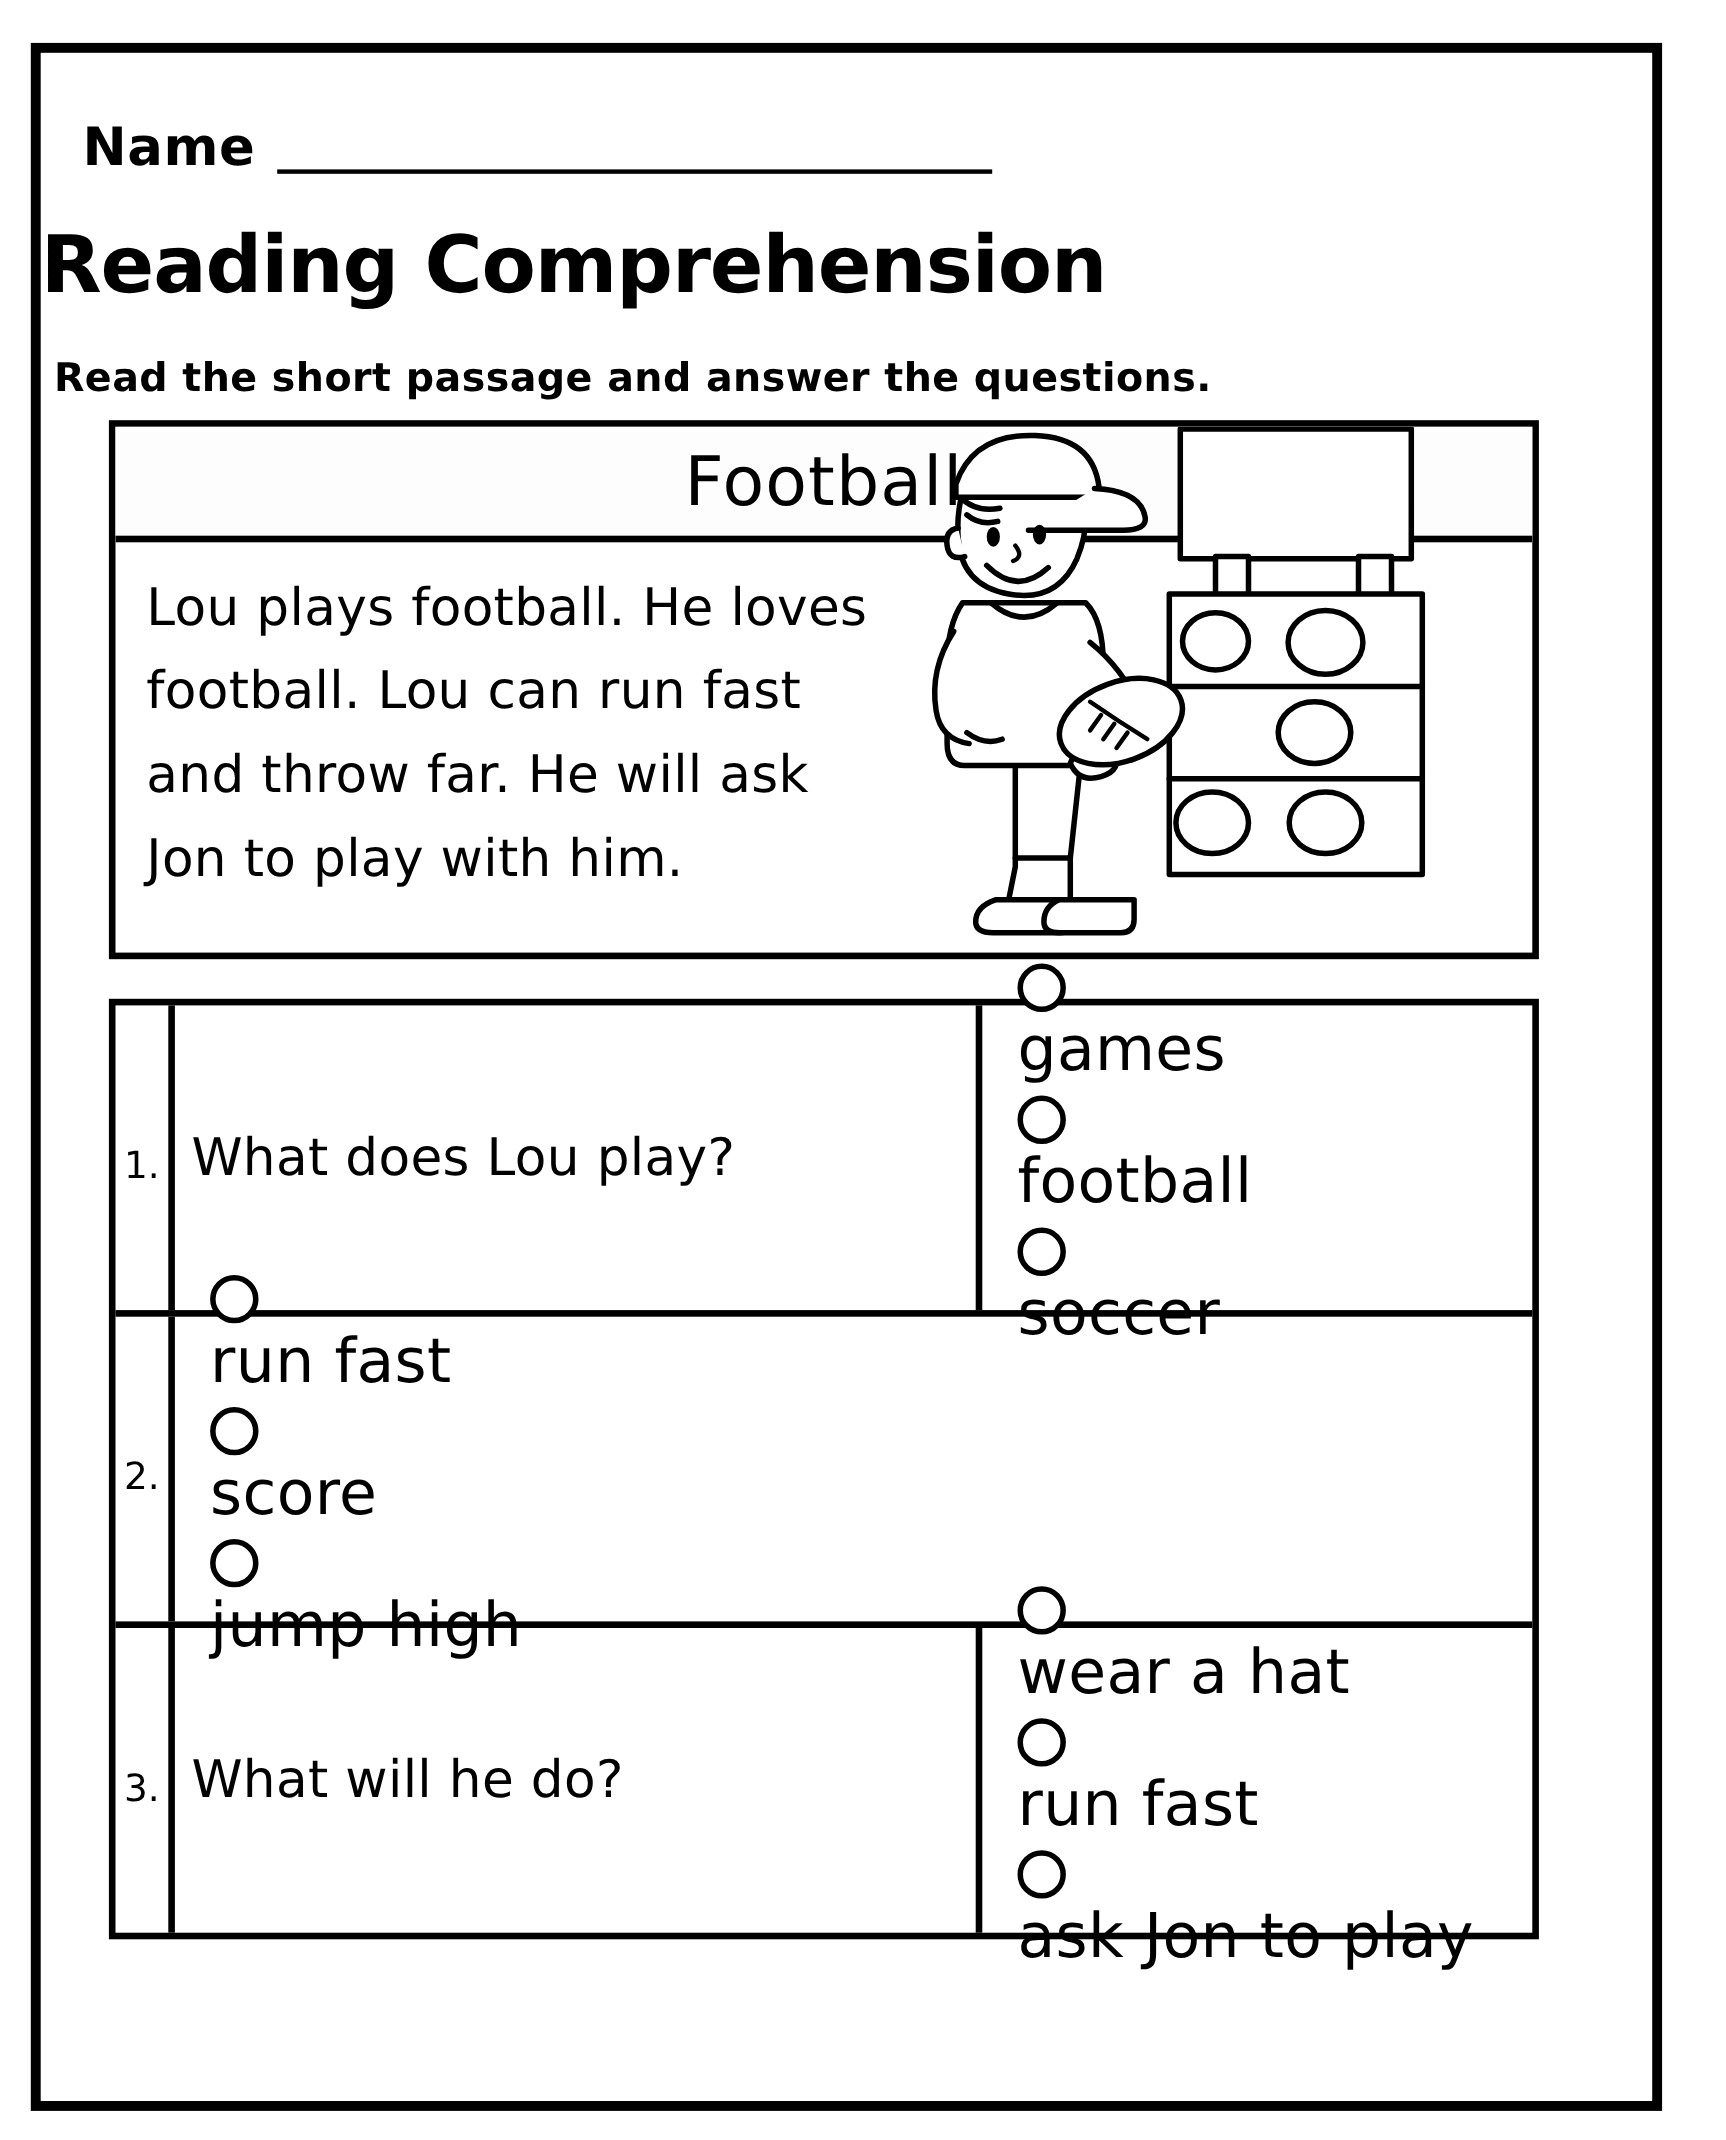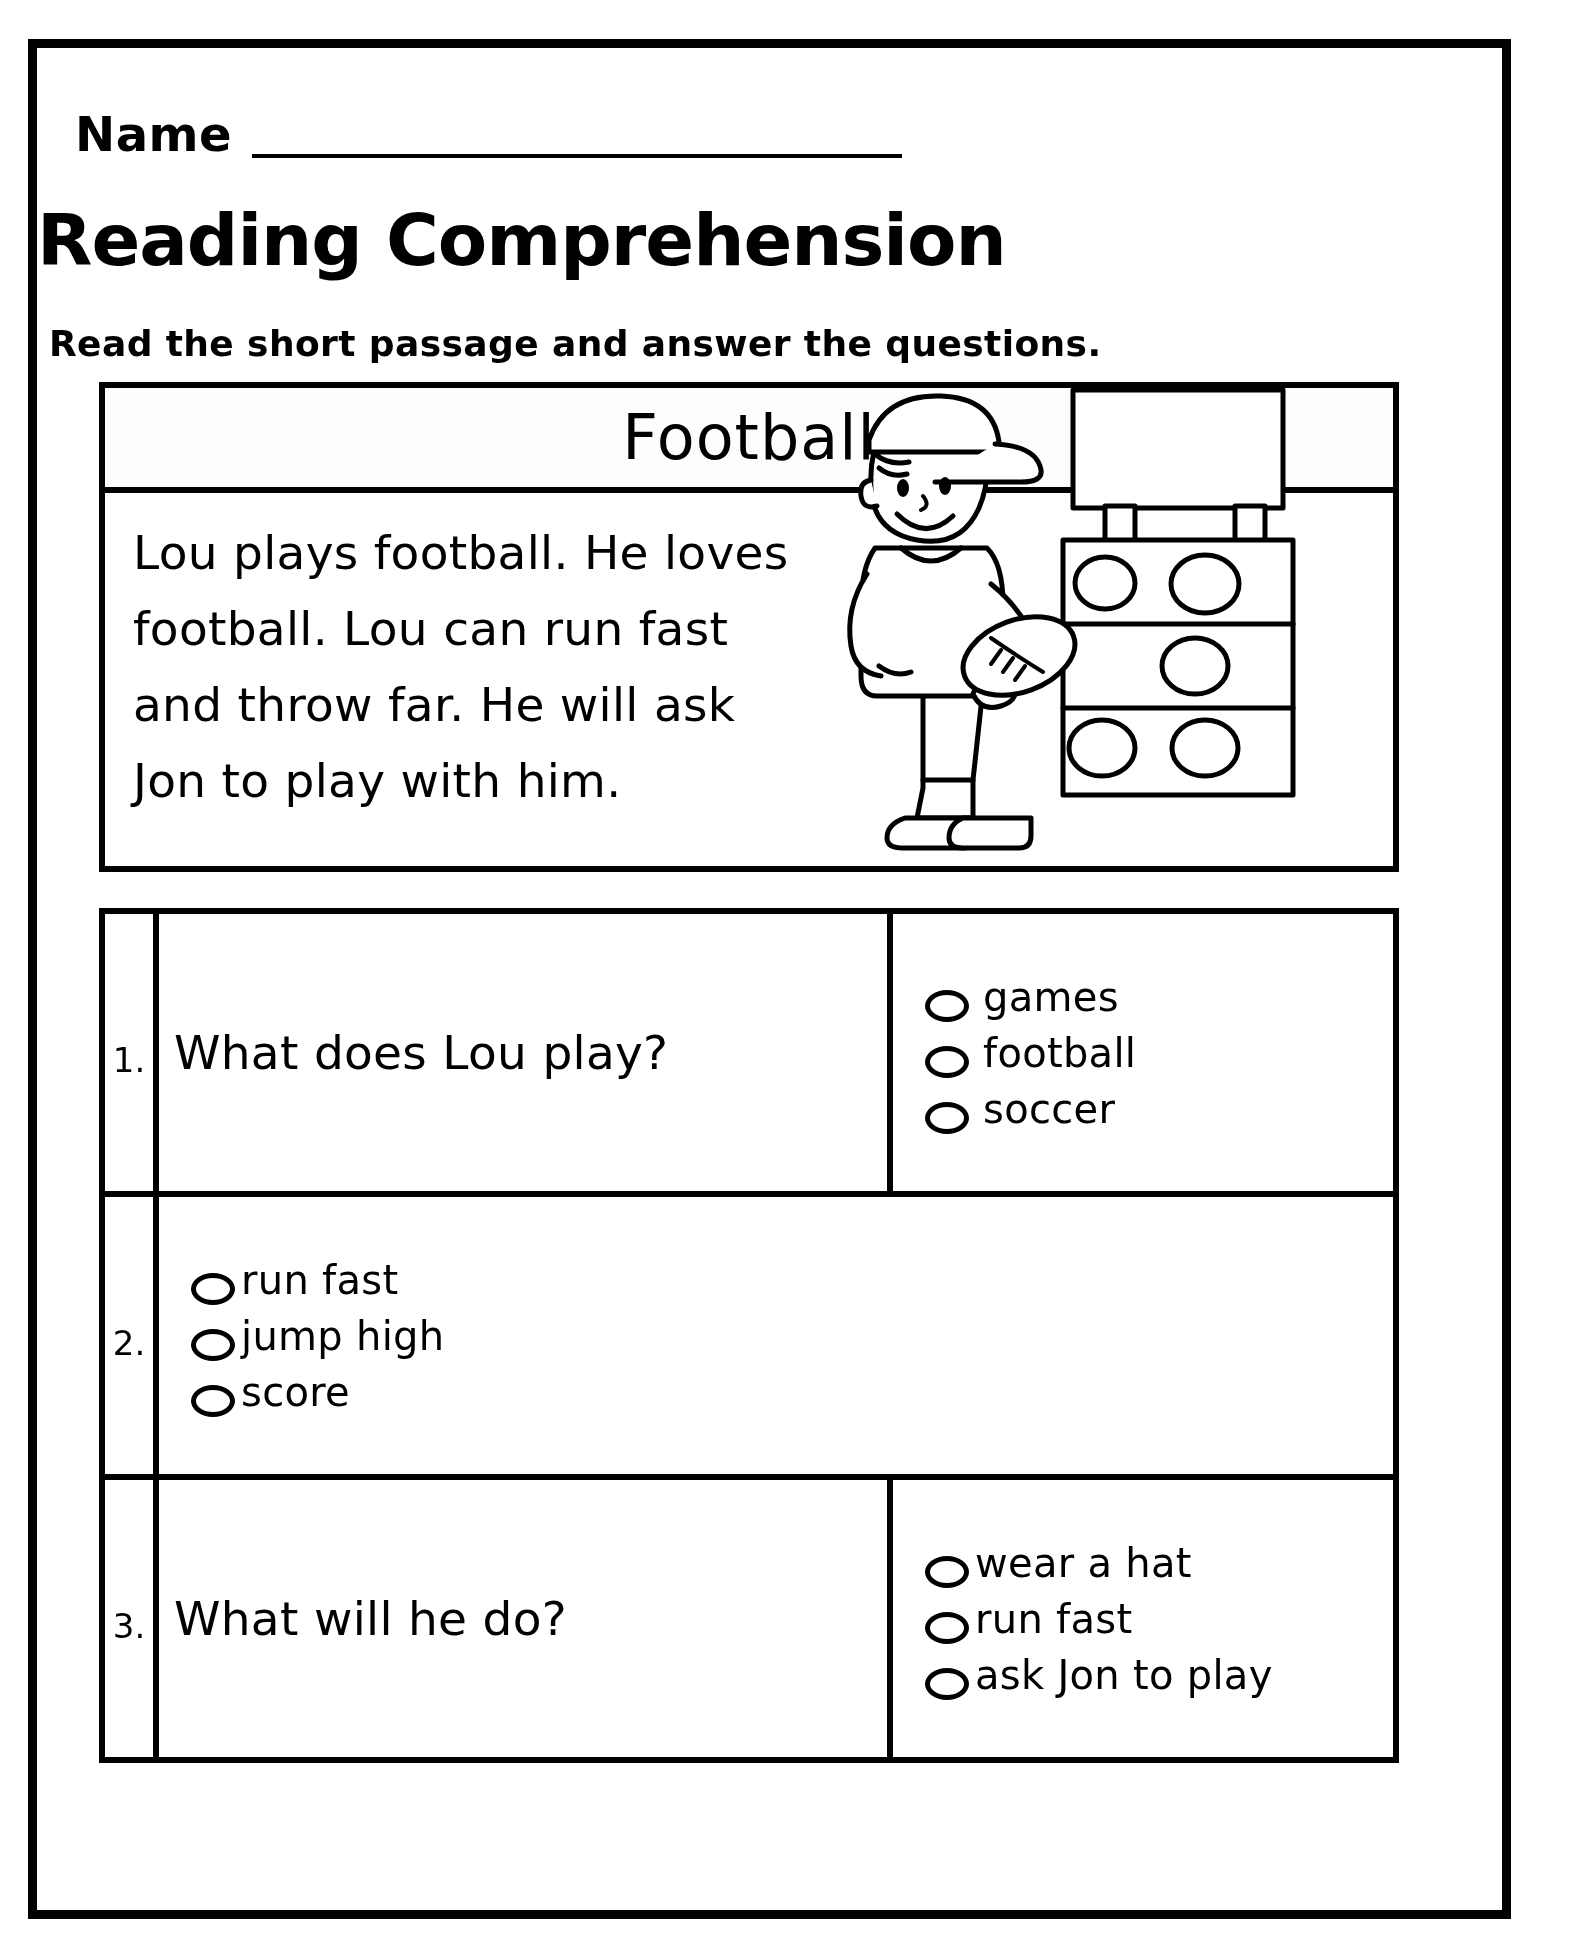--- a/index.html
+++ b/index.html
@@ -178,26 +178,27 @@
     flex: 0 0 500px;
     display: flex;
     flex-direction: column;
     justify-content: center;
     padding-left: 32px;
     box-sizing: border-box;
     gap: 6px;
   }
   .choice {
     display: flex;
-    align-items: flex-end;
-    font-size: 40px;
+    align-items: flex-start;
+    font-size: 56px;
     font-weight: 500;
     letter-spacing: 0.3px;
     line-height: 1.25;
     font-family: "DejaVu Sans", sans-serif;
+    flex-direction: column;
   }
   .bubble {
     width: 44px;
     height: 32px;
     border: 5px solid #000;
     border-radius: 50%;
     flex: 0 0 44px;
     margin-right: 14px;
     box-sizing: border-box;
     background: #fff;
@@ -308,25 +309,25 @@
 
     <div class="qrow">
       <div class="qnum">2.</div>
       <div class="qchoices">
         <div class="choice tight">
           <span class="bubble"></span>
           <span class="choice-label">run fast</span>
         </div>
         <div class="choice tight">
           <span class="bubble"></span>
+          <span class="choice-label">score</span>
+        </div>
+        <div class="choice tight">
+          <span class="bubble"></span>
           <span class="choice-label">jump high</span>
-        </div>
-        <div class="choice tight">
-          <span class="bubble"></span>
-          <span class="choice-label">score</span>
         </div>
       </div>
     </div>
 
     <div class="qrow">
       <div class="qnum">3.</div>
       <div class="qtext">What will he do?</div>
       <div class="qchoices">
         <div class="choice tight">
           <span class="bubble"></span>

